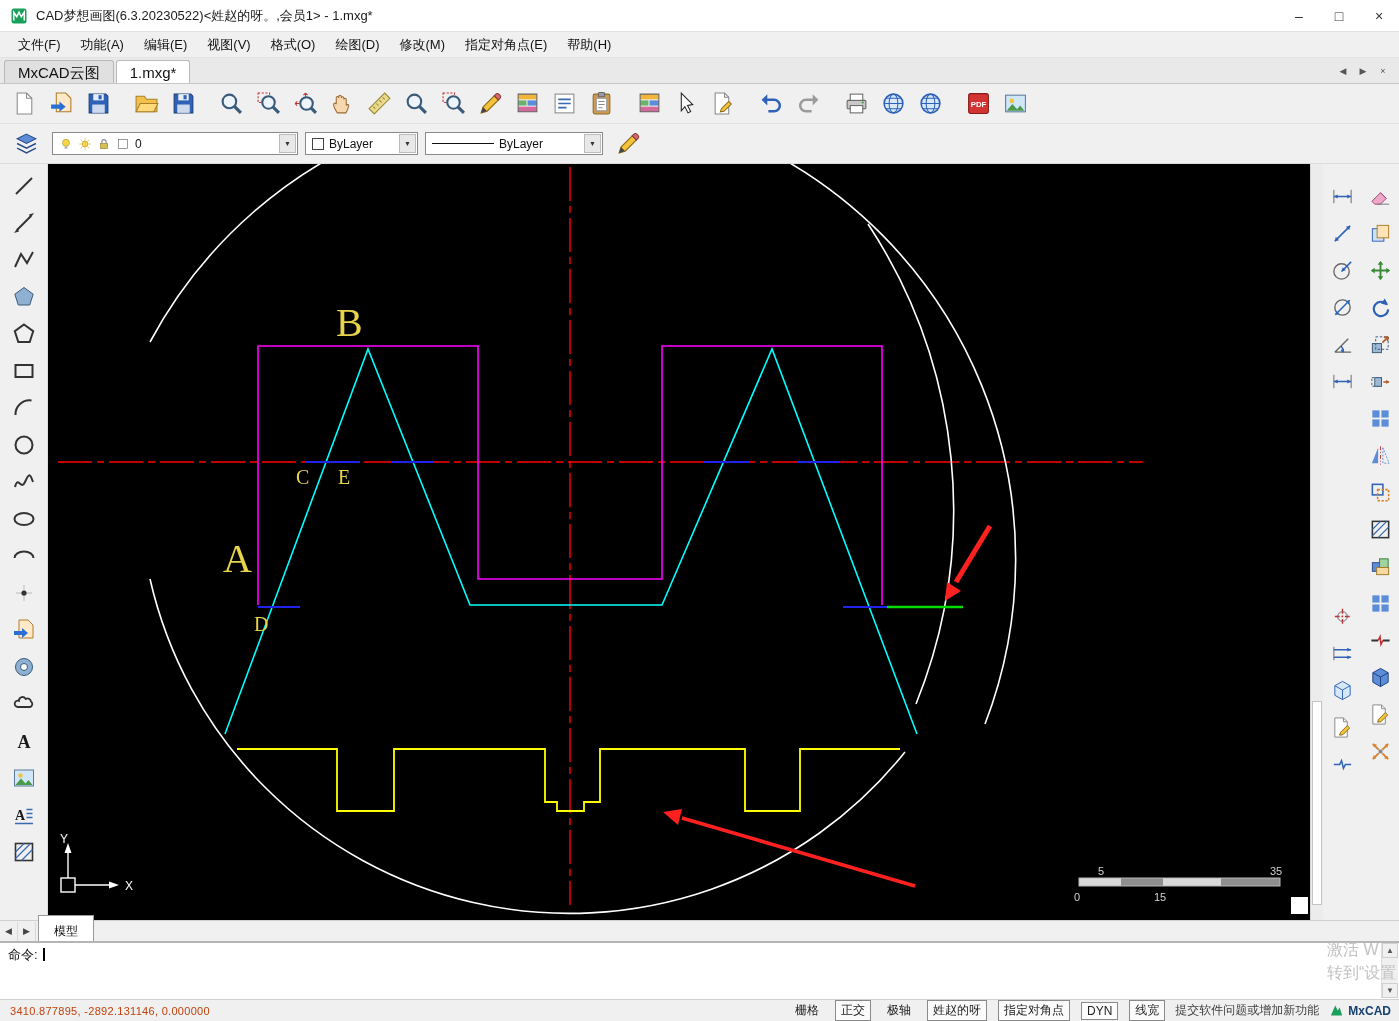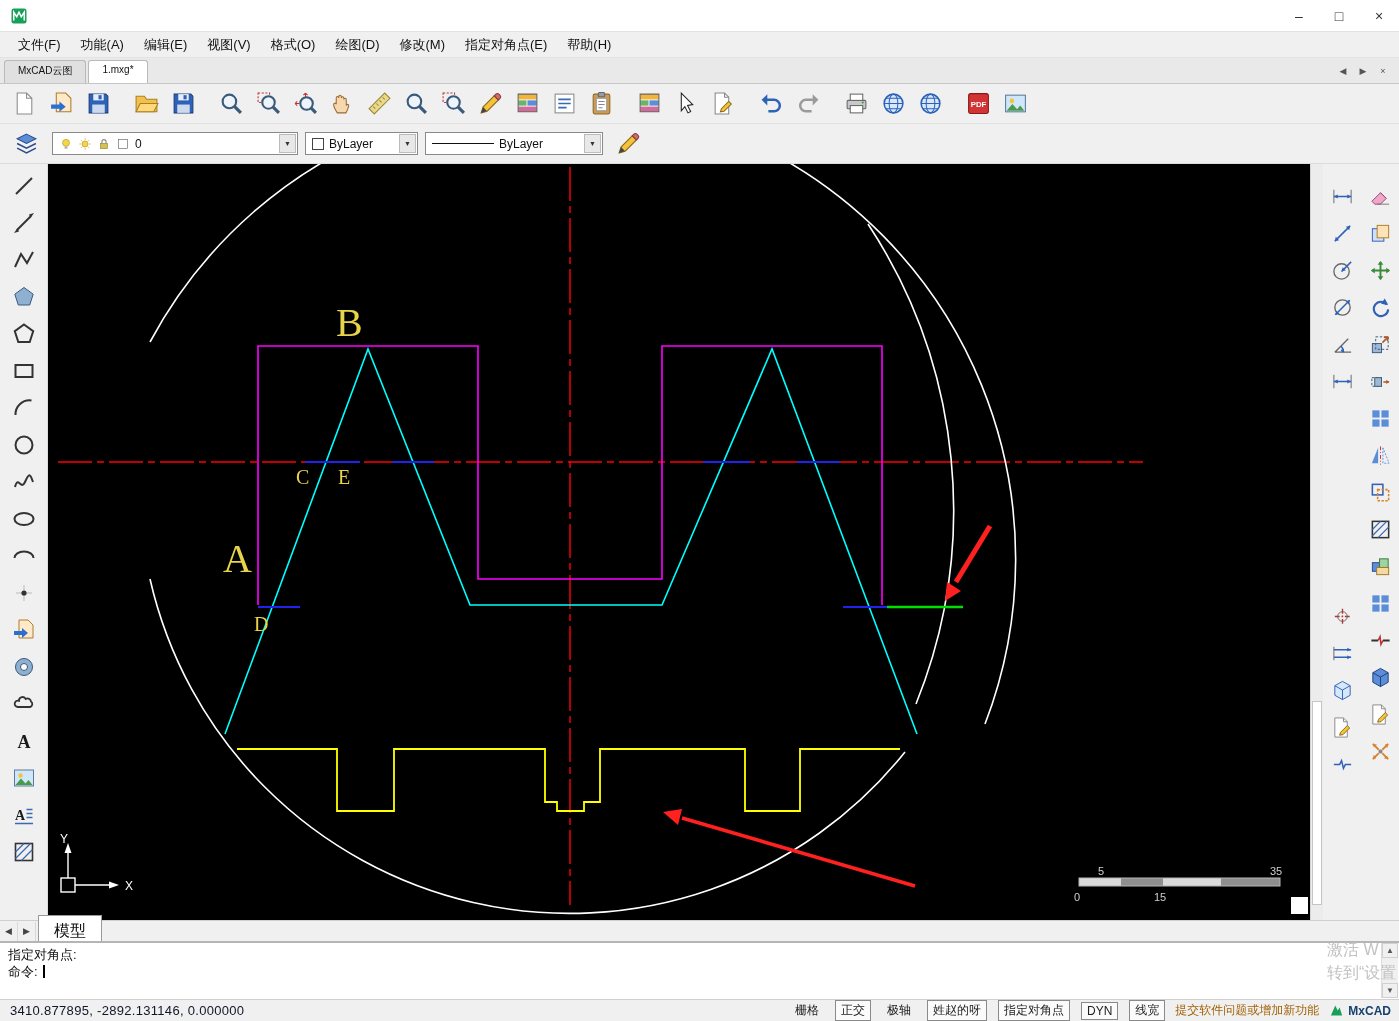--- a/index.html
+++ b/index.html
@@ -6,21 +6,21 @@
 html,body{width:1399px;height:1021px}
 body{font-family:"Liberation Sans","DejaVu Sans",sans-serif;font-size:13px;background:#f0f0f0;color:#111;position:relative;overflow:hidden;box-shadow:inset 0 0 0 1px #86a7cc}
 .titlebar{position:absolute;top:0;left:0;width:100%;height:32px;background:#fff;border-bottom:1px solid #e2e2e2;display:flex;align-items:center}
 .app-icon{width:18px;height:18px;margin:0 8px 0 10px}
 .title-text{font-size:13px;color:#1a1a1a}
 .win-controls{margin-left:auto;display:flex}
 .win-btn{width:40px;height:32px;display:flex;align-items:center;justify-content:center;font-size:14px;color:#333}
 .menubar{position:absolute;top:32px;left:0;width:100%;height:26px;background:#f0f0f0;display:flex;align-items:center;padding-left:8px;border-bottom:1px solid #e3e3e3}
 .menu-item{padding:3px 10px;font-size:13px}
 .tabbar{position:absolute;top:58px;left:0;width:100%;height:26px;background:#e9e9e9;display:flex;align-items:flex-end;padding-left:4px;border-bottom:1px solid #c6c6c6}
-.tab{padding:3px 13px;font-size:10px;border:1px solid #b9b9b9;border-bottom:none;background:#e0e0e0;margin-right:2px;border-radius:3px 3px 0 0;height:23px}
+.tab{padding:3px 13px;font-size:15px;border:1px solid #b9b9b9;border-bottom:none;background:#e0e0e0;margin-right:2px;border-radius:3px 3px 0 0;height:23px}
 .tab.active{background:#fff;font-weight:normal}
 .tab-controls{margin-left:auto;display:flex;margin-right:8px;margin-bottom:4px;gap:4px}
 .tab-ctrl{width:16px;height:16px;font-size:9px;display:flex;align-items:center;justify-content:center;color:#555}
 .toolbar-main{position:absolute;top:84px;left:0;width:100%;height:40px;background:#f0f0f0;display:flex;align-items:center;padding-left:6px;border-bottom:1px solid #e0e0e0}
 .tbtn{width:37px;height:34px;display:flex;align-items:center;justify-content:center;flex:none}
 .icon{width:25px;height:25px}
 .tbtn.sep{margin-left:11px}
 .toolbar-props{position:absolute;top:124px;left:0;width:100%;height:40px;background:#f0f0f0;display:flex;align-items:center;padding-left:8px;gap:7px;border-bottom:1px solid #dcdcdc}
 .combo{height:23px;background:#fff;border:1px solid #8a8a8a;display:flex;align-items:center;padding:0 1px 0 6px;font-size:12px;gap:5px}
 .layer-combo{width:246px}.color-combo{width:113px}.linetype-combo{width:178px}
@@ -35,34 +35,34 @@
 .canvas-wrap{width:1262px;height:100%;background:#000;position:relative}
 svg.cad{width:100%;height:100%;display:block}
 .right-scroll{width:13px;height:100%;background:#ececec;border-left:1px solid #d5d5d5;position:relative}
 .right-scroll .thumb{position:absolute;left:1px;width:10px;top:71%;height:27%;background:#fff;border:1px solid #c5c5c5}
 .vcol{width:38px;height:100%;background:#f0f0f0;display:flex;flex-direction:column;align-items:center;padding-top:16px;gap:5px}
 .vcol .tbtn{width:32px;height:32px}
 .vcol .icon{width:23px;height:23px}
 .tbtn.biggap{margin-top:198px}
 .model-bar{position:absolute;top:920px;left:0;width:100%;height:21px;background:#f0f0f0;display:flex;align-items:center;border-top:1px solid #cfcfcf}
 .mtab-btn{width:18px;height:19px;display:flex;align-items:center;justify-content:center;font-size:9px;color:#444;border-right:1px solid #d8d8d8}
-.model-tab{padding:0 15px;background:#fff;border:1px solid #9a9a9a;font-size:16px;height:33px;display:flex;align-items:center;margin-left:2px}
+.model-tab{padding:0 15px;background:#fff;border:1px solid #9a9a9a;font-size:12px;height:33px;display:flex;align-items:center;margin-left:2px}
 .mtrack{flex:1;height:100%}
 .command-panel{position:absolute;top:941px;left:0;width:100%;height:58px;background:#fff;border-top:2px solid #b5b5b5;padding:3px 8px;font-size:13px;line-height:17px}
 .cmd-line{white-space:pre}
 .cursor-bar{display:inline-block;width:1.5px;height:13px;background:#000;vertical-align:-2px;margin-left:2px}
 .cmd-scroll{position:absolute;right:1px;top:943px;width:17px;height:55px;background:#f0f0f0;border-left:1px solid #ddd;display:flex;flex-direction:column;justify-content:space-between}
 .cmd-arrow{height:15px;display:flex;align-items:center;justify-content:center;font-size:8px;color:#555;background:#f0f0f0;border:1px solid #d0d0d0}
 .statusbar{position:absolute;top:999px;left:0;width:100%;height:22px;background:#f0f0f0;border-top:1px solid #d0d0d0;display:flex;align-items:center;font-size:12px;padding:0 4px}
-.coords{width:320px;padding-left:6px;font-size:13px;letter-spacing:.3px;color:#0f172a}
+.coords{width:320px;padding-left:6px;font-size:11px;letter-spacing:.3px;color:#c2410c}
 .status-right{margin-left:auto;display:flex;align-items:center;gap:4px}
 .status-toggles{display:flex;align-items:center;gap:11px}
 .toggle{padding:1px 5px;color:#222}
 .toggle.pressed{border:1px solid #8a8a8a;background:#fbfbfb}
-.status-link{color:#a16207;margin:7px 6px}
+.status-link{color:#404040;margin:7px 6px}
 .brand-logo{width:15px;height:15px}
 .brand-text{font-weight:bold;color:#16406e;margin-right:4px}
 .watermark{position:absolute;right:0;top:938px;width:72px;overflow:hidden;color:#c2c2c2;font-size:16px;line-height:23px;white-space:nowrap;pointer-events:none;z-index:5}
 
 .cl{stroke:#ff0000;stroke-width:1.4;stroke-dasharray:34 5 7 5;fill:none}
 .wt{stroke:#ffffff;stroke-width:1.6;fill:none}
 .mg{stroke:#ff00ff;stroke-width:1.6;fill:none}
 .cy{stroke:#00ffff;stroke-width:1.6;fill:none}
 .bl{stroke:#2222ee;stroke-width:2.2}
 .gr{stroke:#00dd00;stroke-width:2.4}
@@ -364,20 +364,21 @@
 <symbol id="s-mxlogo" viewBox="0 0 24 24">
         <path d="M3 20L10 4l4 8 3-5 4 13z" fill="#18a05a"></path>
       </symbol>
 </defs>
 </svg>
 
 <div class="titlebar">
   <svg class="app-icon" viewBox="0 0 24 24">
       <use href="#s-appicon"></use>
     </svg>
+  <div class="title-text">CAD梦想画图(6.3.20230522)&lt;姓赵的呀。,会员1&gt; - 1.mxg*</div>
   <div class="win-controls">
     <div class="win-btn">–</div>
     <div class="win-btn">□</div>
     <div class="win-btn">×</div>
   </div>
 </div>
 
 <div class="menubar">
     <div class="menu-item">文件(F)</div>
     <div class="menu-item">功能(A)</div>
@@ -882,21 +883,20 @@
 </div>
 
 <div class="model-bar">
   <div class="mtab-btn">◀</div>
   <div class="mtab-btn">▶</div>
   <div class="model-tab">模型</div>
   <div class="mtrack"></div>
 </div>
 
 <div class="command-panel">
-  <div class="cmd-line">指定对角点:</div>
   <div class="cmd-line"><span>命令: </span><span class="cursor-bar"></span></div>
 </div>
 <div class="cmd-scroll">
   <div class="cmd-arrow">▲</div>
   <div class="cmd-arrow">▼</div>
 </div>
 
 <div class="statusbar">
   <div class="coords">3410.877895,  -2892.131146,  0.000000</div>
   <div class="status-right">

